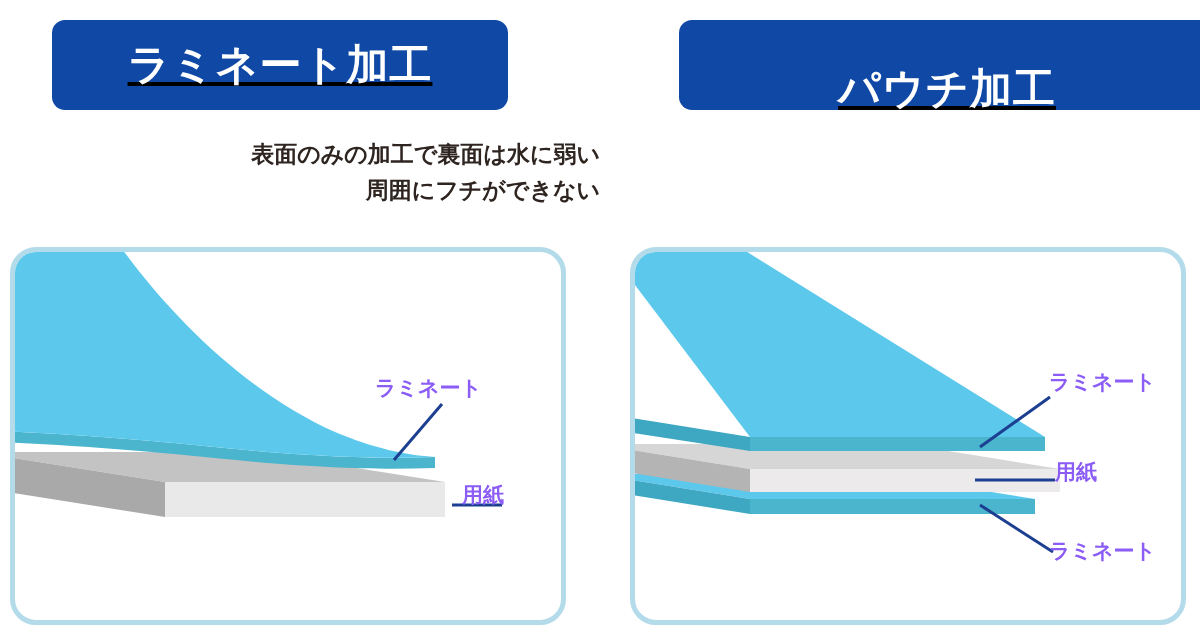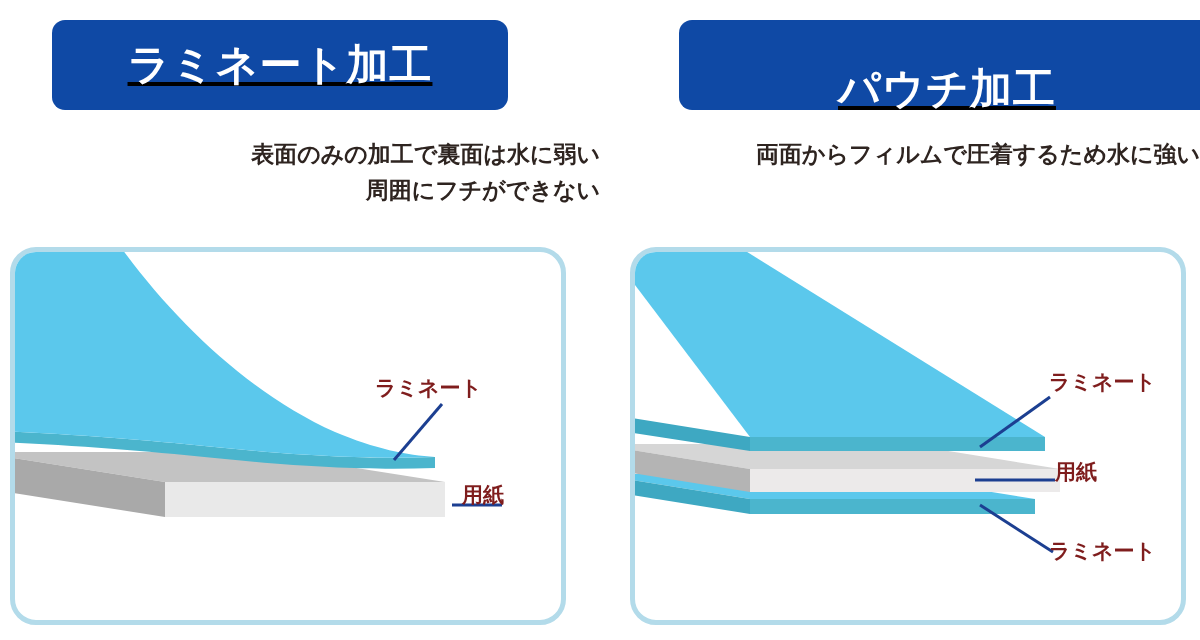--- a/index.html
+++ b/index.html
@@ -77,21 +77,21 @@
     overflow: hidden;
     box-sizing: border-box;
   }
   .panel-left  .card { left: 10px; width: 556px; }
   .panel-right .card { left: 30px; width: 556px; }
   .card svg { display: block; width: 100%; height: 100%; }
 
   
   .callout {
     position: absolute;
-    color: #7f1d1d;
+    color: #8b5cf6;
     font-size: 21px;
     font-weight: 600;
     white-space: nowrap;
     line-height: 1;
   }
 </style>
 </head>
 <body>
 
 <div class="board">
@@ -133,21 +133,20 @@
     </div>
   </div>
 
   <div class="panel panel-right">
 
     <div class="title-pill">
       <span class="title-text">パウチ加工</span>
     </div>
 
     <div class="desc">
-      <span class="line">両面からフィルムで圧着するため水に強い</span>
     </div>
 
     <div class="card">
       <svg viewBox="0 0 546 368" preserveAspectRatio="none">
 
         <g>
           <polygon points="-40,222 245,222 400,247 115,247" fill="#5bc8ec"></polygon>
           <polygon points="115,247 400,247 400,262 115,262" fill="#4bb5cd"></polygon>
           <polygon points="-40,222 115,247 115,262 -40,237" fill="#3ea8c2"></polygon>
         </g>

